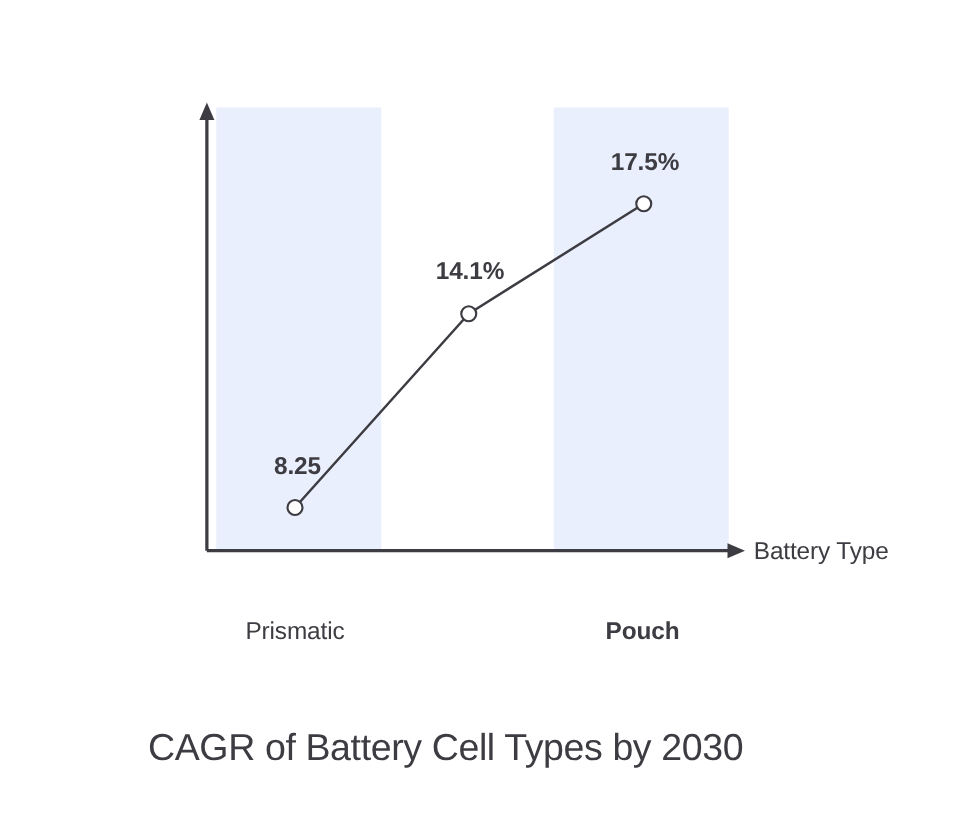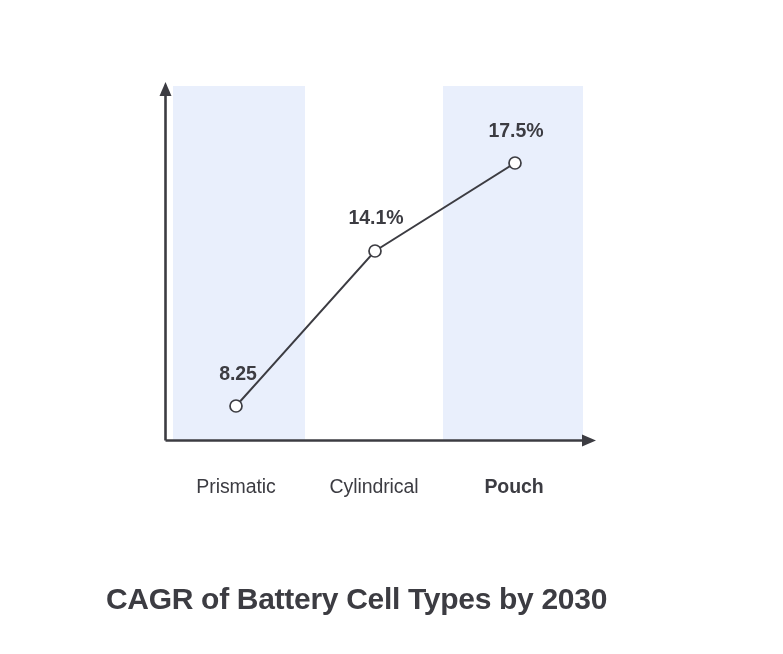--- a/index.html
+++ b/index.html
@@ -53,21 +53,21 @@
   
   #plot-svg {
     position: absolute;
     left: 0;
     top: 0;
   }
 
   
   .tick-label {
     position: absolute;
-    top: 473px;
+    top: 492px;
     font-size: 19.5px;
     line-height: 26px;
     letter-spacing: -0.1px;
     color: #3c3c42;
     white-space: nowrap;
     transform: translateX(-50%);
     text-align: right;
   }
 
   
@@ -87,21 +87,20 @@
     position: absolute;
     left: 0;
     top: 578px;
     width: 713px;
     text-align: center;
     font-size: 30px;
     line-height: 42px;
     letter-spacing: -0.3px;
     color: #3c3c42;
     white-space: nowrap;
-    font-weight: bold;
   }
 </style>
 </head>
 <body>
 
 <div id="chart-root">
 
 
   <svg id="plot-svg" width="783" height="654">
 
@@ -119,19 +118,19 @@
     <circle cx="236" cy="406" r="6" fill="#ffffff" stroke="#3c3c42" stroke-width="1.7"></circle>
     <circle cx="375" cy="251" r="6" fill="#ffffff" stroke="#3c3c42" stroke-width="1.7"></circle>
     <circle cx="515" cy="163" r="6" fill="#ffffff" stroke="#3c3c42" stroke-width="1.7"></circle>
   </svg>
 
   <div class="point-label" style="left:238px; top:373px;text-align:right;">8.25</div>
   <div class="point-label" style="left:376px; top:217px;">14.1%</div>
   <div class="point-label" style="left:516px; top:130px;">17.5%</div>
 
   <div class="tick-label" style="left:236px;">Prismatic</div>
-  <div class="tick-label" style="left:374px;">Cylindrical</div>
   <div class="tick-label" style="left:514px;font-weight:bold;">Pouch</div>
 
+  <div id="x-axis-title">Battery Type</div>
 
   <div id="chart-title">CAGR of Battery Cell Types by 2030</div>
 
 </div>
 
 </body></html>

